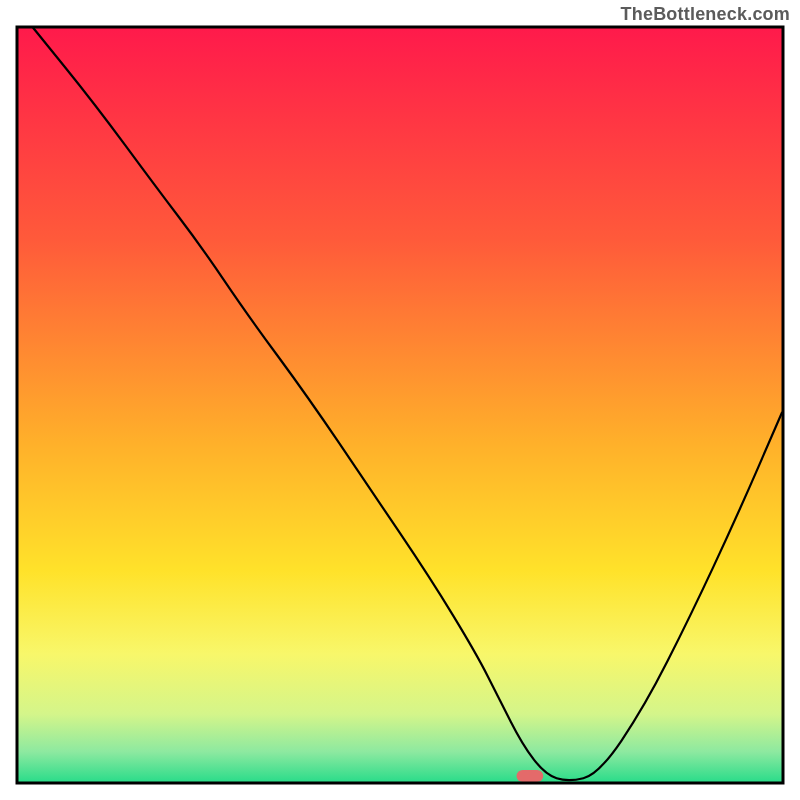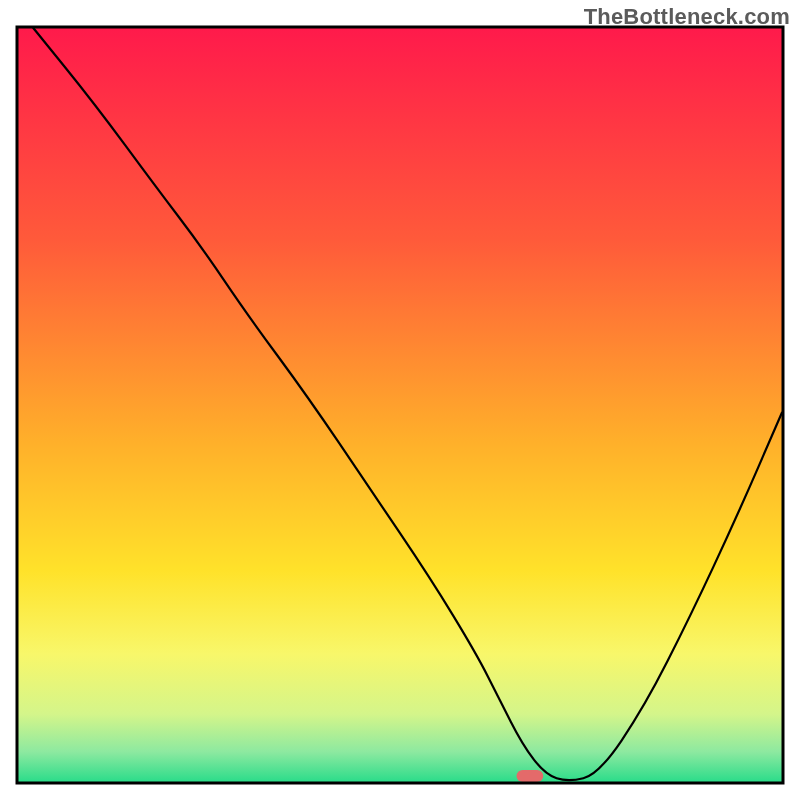--- a/index.html
+++ b/index.html
@@ -13,21 +13,21 @@
   .chart-container {
     position: relative;
     width: 800px;
     height: 800px;
   }
   .watermark {
     position: absolute;
     top: 4px;
     right: 10px;
     font-family: Arial, Helvetica, sans-serif;
-    font-size: 22px;
+    font-size: 18px;
     font-weight: 600;
     color: #5b5b5b;
     letter-spacing: 0.2px;
     margin-left: 44px;
   }
   svg {
     display: block;
   }
 </style>
 </head>

